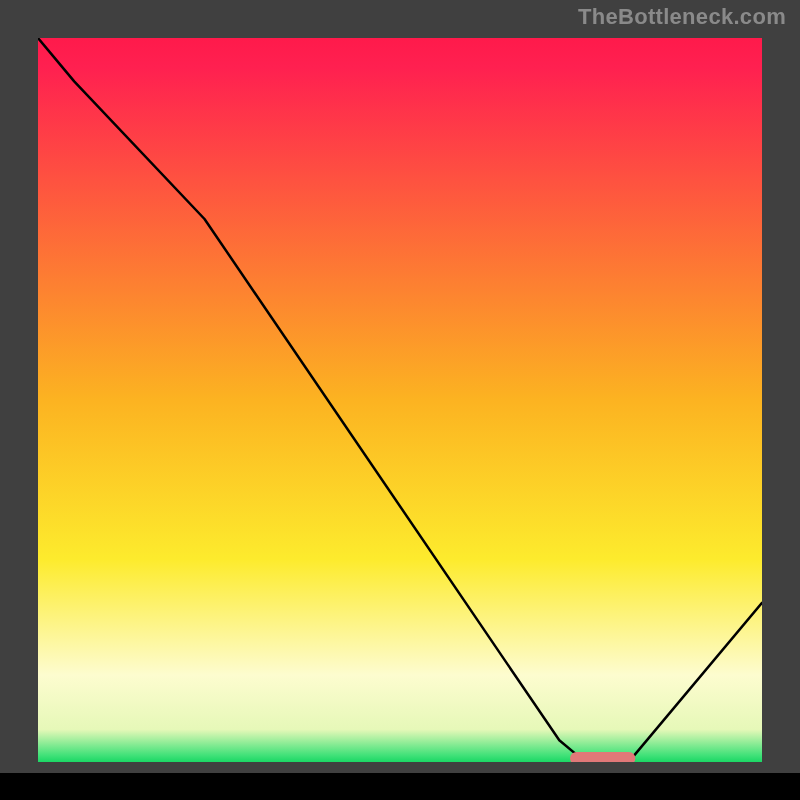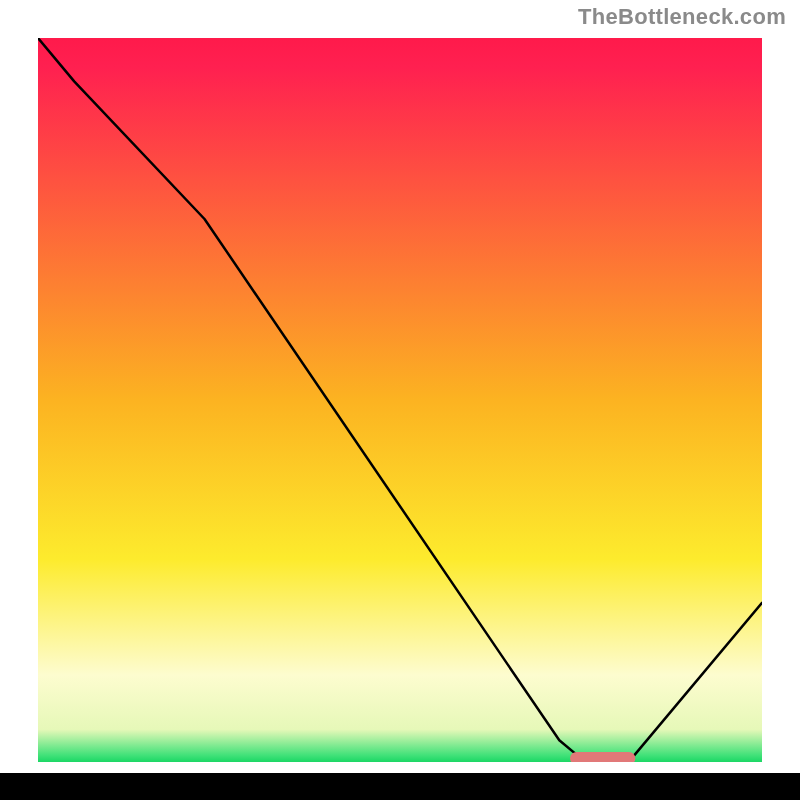--- a/index.html
+++ b/index.html
@@ -8,21 +8,21 @@
     width: 800px;
     height: 800px;
     background: #000;
     font-family: Arial, Helvetica, sans-serif;
     overflow: hidden;
   }
   .frame {
     position: relative;
     width: 800px;
     height: 773px;
-    background: #ffffff;
+    background: #404040;
   }
   .watermark {
     position: absolute;
     top: 4px;
     right: 14px;
     color: #8a8a8a;
     font-size: 22px;
     font-weight: 600;
     letter-spacing: 0.3px;
     font-family: Arial, Helvetica, sans-serif;

